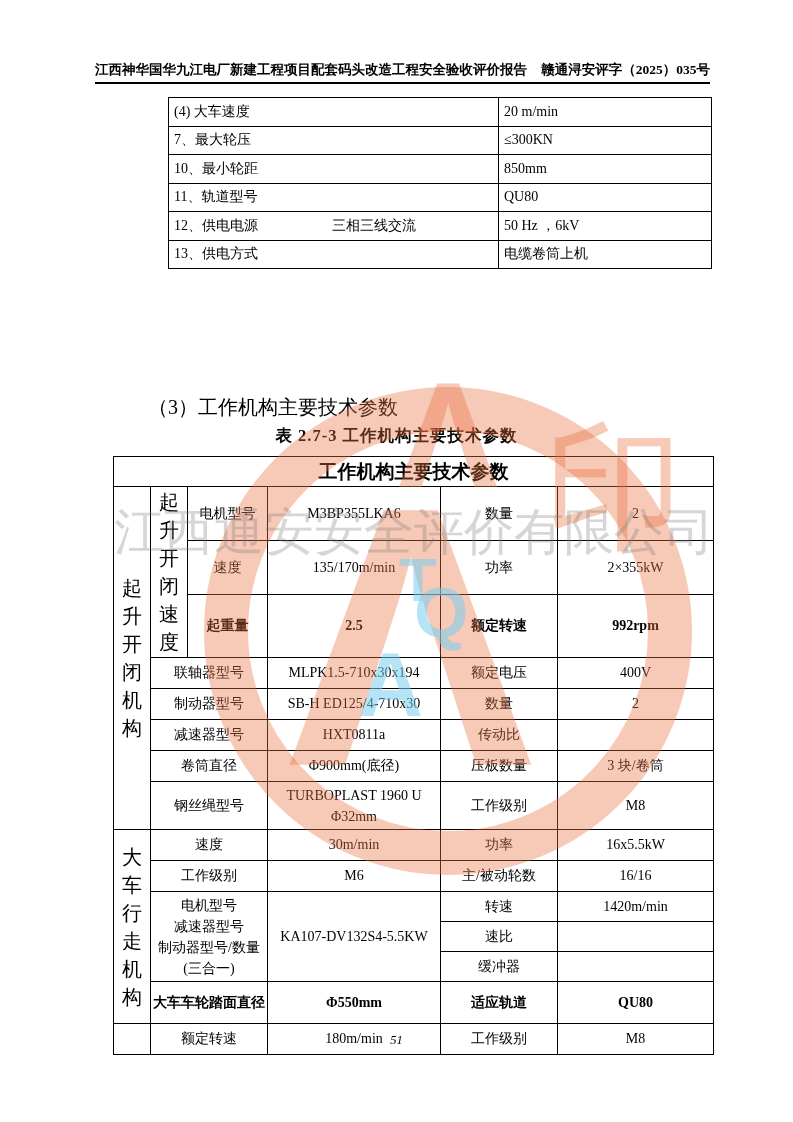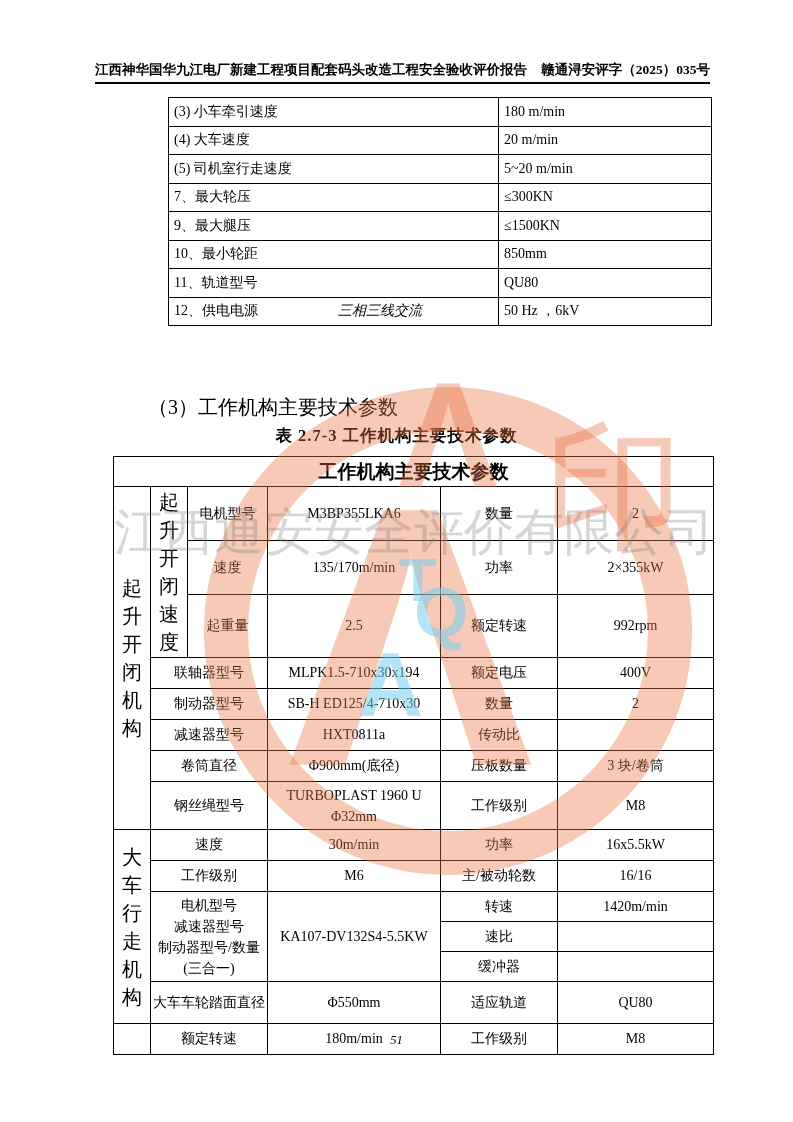--- a/index.html
+++ b/index.html
@@ -9,34 +9,34 @@
   
   .doc-header{position:absolute;left:95px;top:61px;width:615px;display:flex;
     justify-content:space-between;align-items:flex-end;font-weight:bold;font-size:13.5px;
     border-bottom:2px solid #000;padding-bottom:3px;}
 
   
   table{border-collapse:collapse;}
   .spec-table{position:absolute;left:168px;top:97px;width:543px;table-layout:fixed;}
   .spec-table td{border:1px solid #000;height:27.5px;font-size:14px;padding:0 5px;
     vertical-align:middle;position:relative;white-space:nowrap;overflow:hidden;}
-  .spec-mid{position:absolute;left:169px;top:50%;transform:translateY(-50%);font-style:italic;}
+  .spec-mid{position:absolute;left:163px;top:50%;transform:translateY(-50%);}
 
   .section-heading{position:absolute;left:148px;top:394px;font-size:20px;}
   .table-caption{position:absolute;left:0;top:425px;width:793px;text-align:center;
     font-weight:bold;font-size:16.5px;letter-spacing:1px;}
 
   
   .work-table{position:absolute;left:113px;top:456px;width:600px;table-layout:fixed;}
   .work-table td{border:1px solid #000;font-size:14px;text-align:center;
     vertical-align:middle;padding:1px 2px;}
   .work-table .thead{font-weight:bold;height:27px;font-size:19px;}
   .vlabel{width:1em;margin:0 auto;line-height:1.4;font-size:20px;word-break:break-all;}
   .multiline{white-space:pre-line;line-height:1.5;}
-  .r-m{height:36px;} .r-t{height:42px;} .r-s{height:31px;} .r-2l{height:48px;}
+  .r-m{height:36px;} .r-t{height:42px;font-weight:bold;} .r-s{height:31px;} .r-2l{height:48px;}
   .r-c{height:30px;}
 
   
   .wm{position:absolute;pointer-events:none;z-index:9;}
   .wm-company{left:114px;top:511px;font-size:50px;line-height:1;white-space:nowrap;
     color:rgba(128,128,128,0.32);font-family:Liberation Mono, monospace;}
   .wm-ring{left:204px;top:387px;width:488px;height:488px;border:44px solid rgba(235,112,66,0.38);
     border-radius:50%;box-sizing:border-box;}
   .wm-peak{left:287px;top:452px;font-size:370px;line-height:1;font-weight:bold;
     color:rgba(235,112,66,0.38);font-family:"Liberation Sans",sans-serif;}
@@ -61,53 +61,45 @@
     <span>赣通浔安评字（2025）035号</span>
   </div>
 
   <table class="spec-table">
     <colgroup>
         <col style="width:330px">
         <col style="width:213px">
       </colgroup>
     <tbody>
       <tr>
-        <td>(3) 小车牵引速度</td>
-        <td>180 m/min</td>
-      </tr>
-      <tr>
         <td>(4) 大车速度</td>
         <td>20 m/min</td>
       </tr>
       <tr>
-        <td>(5) 司机室行走速度</td>
-        <td>5~20 m/min</td>
-      </tr>
-      <tr>
         <td>7、最大轮压</td>
         <td>≤300KN</td>
-      </tr>
-      <tr>
-        <td>9、最大腿压</td>
-        <td>≤1500KN</td>
       </tr>
       <tr>
         <td>10、最小轮距</td>
         <td>850mm</td>
       </tr>
       <tr>
         <td>11、轨道型号</td>
         <td>QU80</td>
       </tr>
       <tr>
         <td>
           <span>12、供电电源</span>
           <span class="spec-mid">三相三线交流</span>
         </td>
         <td>50 Hz ，6kV</td>
+      </tr>
+      <tr>
+        <td>13、供电方式</td>
+        <td>电缆卷筒上机</td>
       </tr>
     </tbody>
   </table>
 
   <div class="section-heading">（3）工作机构主要技术参数</div>
   <div class="table-caption">表 2.7-3  工作机构主要技术参数</div>
 
   <table class="work-table">
     <colgroup>
       <col style="width:37px">

